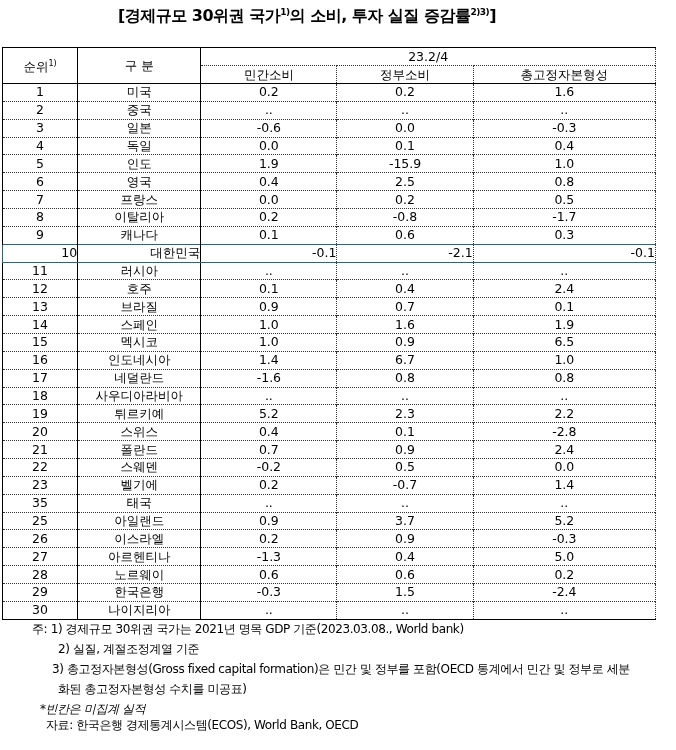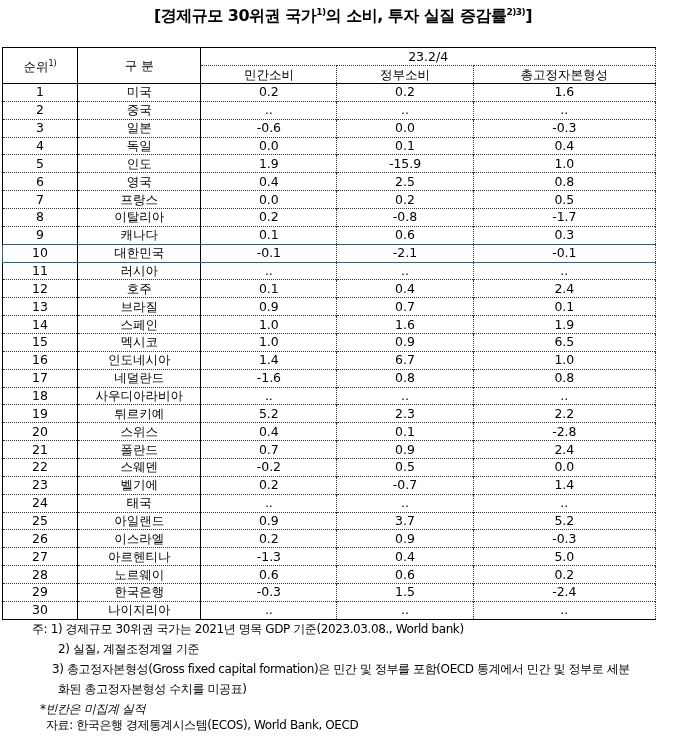--- a/index.html
+++ b/index.html
@@ -1,39 +1,39 @@
 <!DOCTYPE html>
 <html><head>
 <meta charset="utf-8">
 <style>
   html, body { margin:0; padding:0; background:#ffffff; }
   body { width:676px; height:750px; position:relative; overflow:hidden;
          font-family:"DejaVu Sans", "Liberation Sans", sans-serif; color:#000; }
   .title { position:absolute; top:6px; left:0; width:614px; text-align:center;
-           font-size:16px; font-weight:bold; letter-spacing:-0.5px;margin-left:36px; }
+           font-size:16px; font-weight:bold; letter-spacing:-0.5px; }
   .title sup { font-size:9px; }
   table.data { position:absolute; top:47px; left:2px; width:654px;
                border-collapse:collapse; table-layout:fixed; font-size:12.5px; }
   table.data td, table.data th { padding:0; text-align:center; font-weight:normal;
                line-height:16px; height:16.87px; white-space:nowrap; overflow:hidden; }
   table.data th { height:17px; }
   .c-rank { width:75px; }
   .c-name { width:123px; }
   .c-v1 { width:136px; }
   .c-v2 { width:136px; }
   .c-v3 { width:182px; }
   tr.row td { border-top:1px dotted #333; }
   tr.row td.rank { border-left:1.5px solid #000; border-right:1.5px solid #000; }
   tr.row td.name { border-right:1.5px solid #000; }
   tr.row td.v1 { border-right:1px dotted #333; }
   tr.row td.v2 { border-right:1px dotted #333; }
   tr.row td.v3 { border-right:1px dotted #333; }
   tr.row.first td { border-top:1.5px solid #000; }
   tr.row.last td { border-bottom:1.5px solid #000; }
-  tr.row.highlight td { border-top:1.5px solid #1f6a8a; border-bottom:1.5px solid #1f6a8a; }
+  tr.row.highlight td { border-top:1.5px solid #1f6a8a; border-bottom:1.5px solid #1f6a8a;text-align:right; }
   tr.row.highlight td.rank { border-left:1.5px solid #1f6a8a; }
   tr.row.after-highlight td { border-top:1.5px solid #1f6a8a;margin-top:44px; }
   .hdr-rank { border-top:1.5px solid #000; border-left:1.5px solid #000; border-right:1.5px solid #000; }
   .hdr-name { border-top:1.5px solid #000; border-right:1.5px solid #000; }
   .hdr-period { border-top:1.5px solid #000; border-right:1px dotted #333; }
   .hdr-sub { border-top:1px dotted #333; border-right:1px dotted #333; }
   .hdr-rank sup { font-size:8px; }
   .bold { font-weight:bold; }
   .notes { position:absolute; top:620px; left:0; width:676px; font-size:12px; line-height:19px; letter-spacing:-0.4px; }
   .note { position:absolute; white-space:nowrap; }
@@ -220,21 +220,21 @@
         <td class="v3">0.0</td>
       </tr>
       <tr class="row">
         <td class="rank">23</td>
         <td class="name">벨기에</td>
         <td class="v1">0.2</td>
         <td class="v2">-0.7</td>
         <td class="v3">1.4</td>
       </tr>
       <tr class="row">
-        <td class="rank">24</td>
+        <td class="rank">35</td>
         <td class="name">태국</td>
         <td class="v1">..</td>
         <td class="v2">..</td>
         <td class="v3">..</td>
       </tr>
       <tr class="row">
         <td class="rank">25</td>
         <td class="name">아일랜드</td>
         <td class="v1">0.9</td>
         <td class="v2">3.7</td>

